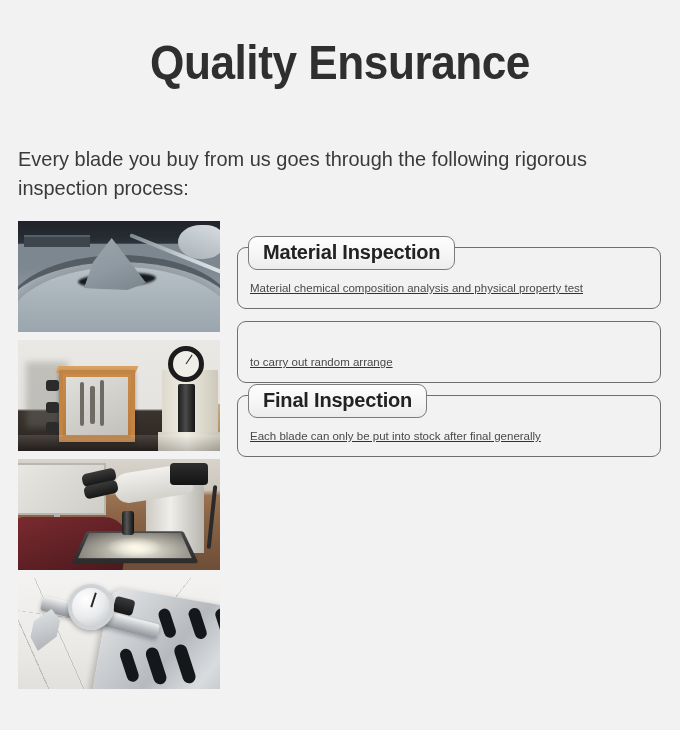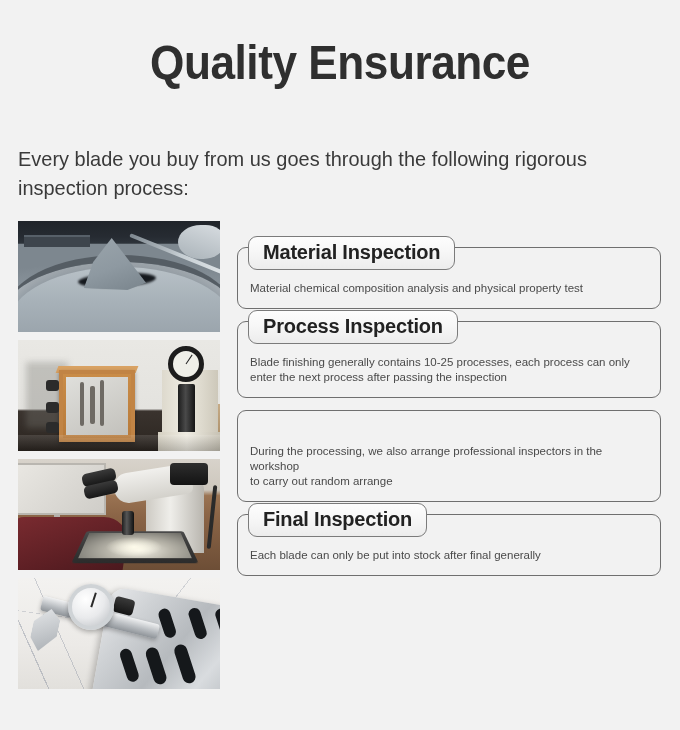--- a/index.html
+++ b/index.html
@@ -395,20 +395,21 @@
   .cards {
     position: absolute;
     left: 237px;
     top: 247px;
     width: 424px;
   }
 
   .card {
     position: relative;
     margin-bottom: 12px;
+    text-decoration: underline;
   }
   .card:last-child { margin-bottom: 16px; }
 
   .card-box {
     border: 1px solid #6f6f6f;
     border-radius: 9px;
     background: transparent;
     padding: 33px 24px 12px 12px;
   }
 
@@ -514,34 +515,24 @@
   <div class="card">
     <div class="card-title">Material Inspection</div>
     <div class="card-box">
       <div class="card-body">
         <p>Material chemical composition analysis and physical property test</p>
       </div>
     </div>
   </div>
 
 
-  <div class="card">
-    <div class="card-title">Process Inspection</div>
-    <div class="card-box">
-      <div class="card-body">
-        <p>Blade finishing generally contains 10-25 processes, each process can only</p>
-        <p>enter the next process after passing the inspection</p>
-      </div>
-    </div>
-  </div>
 
   <div class="card">
     <div class="card-box">
       <div class="card-body">
-        <p>During the processing, we also arrange professional inspectors in the workshop</p>
         <p>to carry out random arrange</p>
       </div>
     </div>
   </div>
 
   <div class="card">
     <div class="card-title">Final Inspection</div>
     <div class="card-box">
       <div class="card-body">
         <p>Each blade can only be put into stock after final generally</p>

